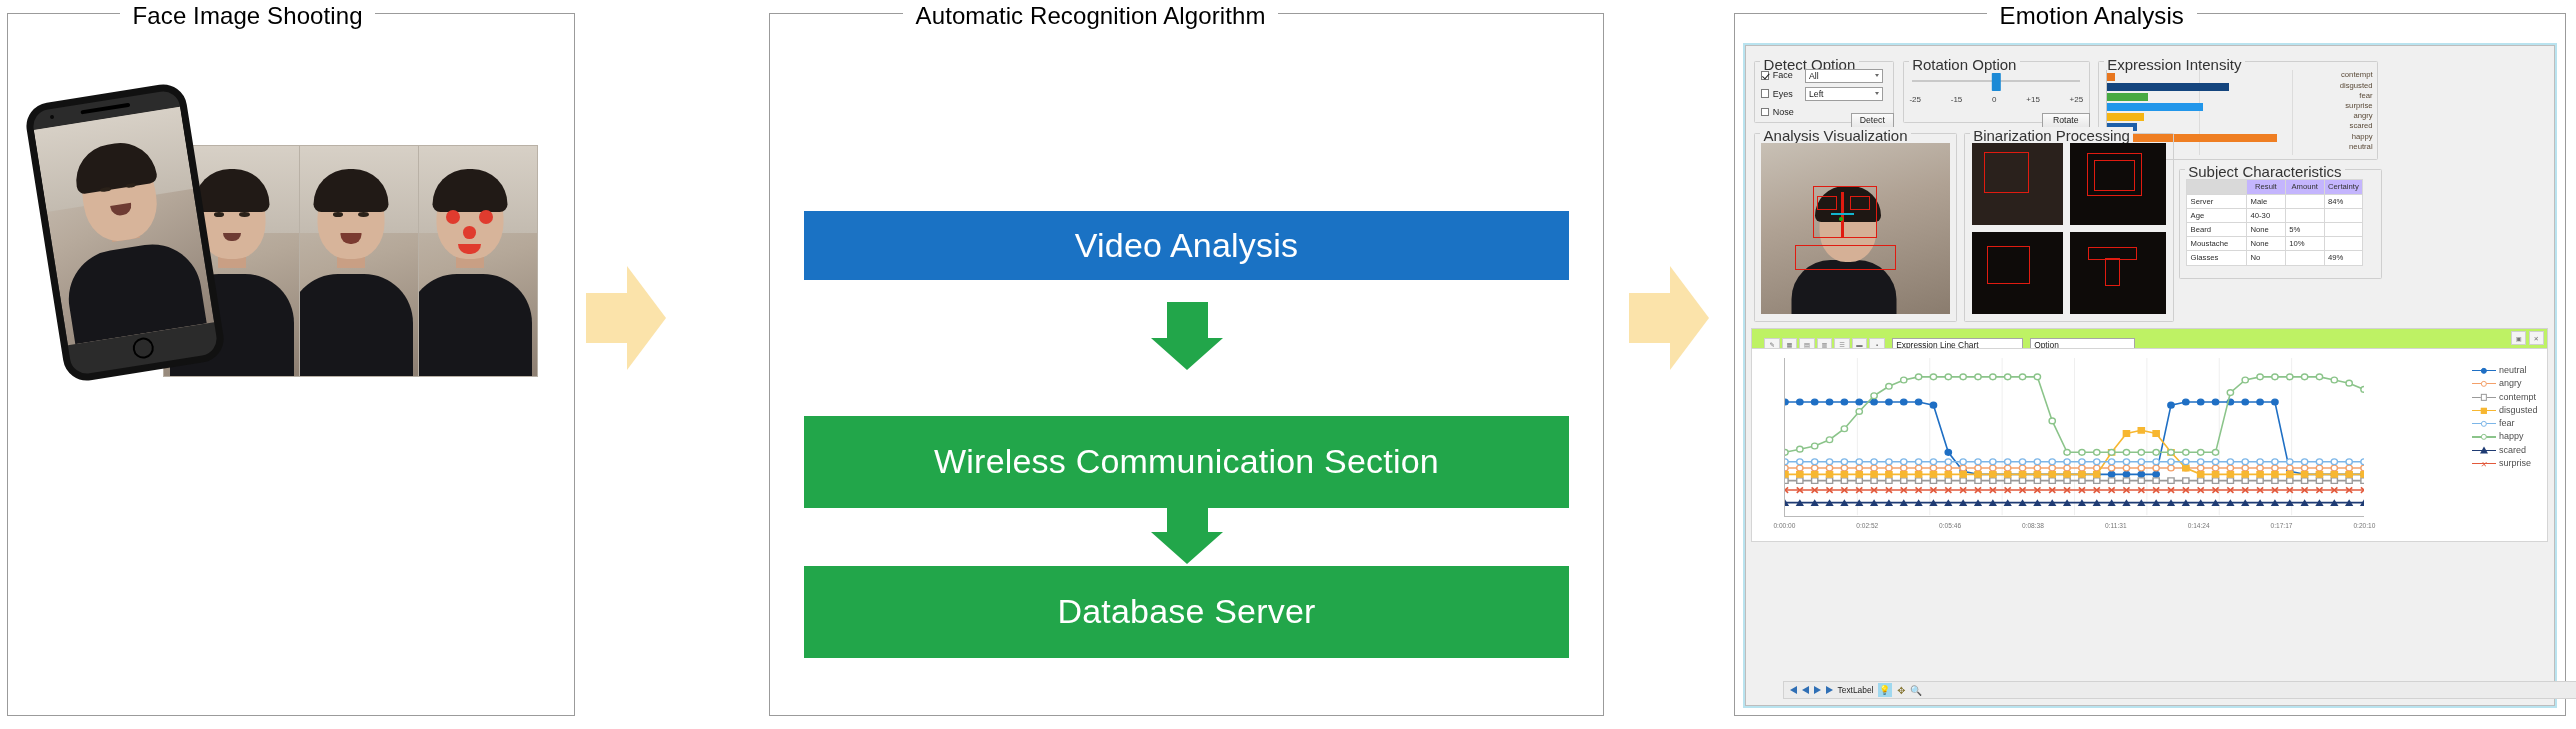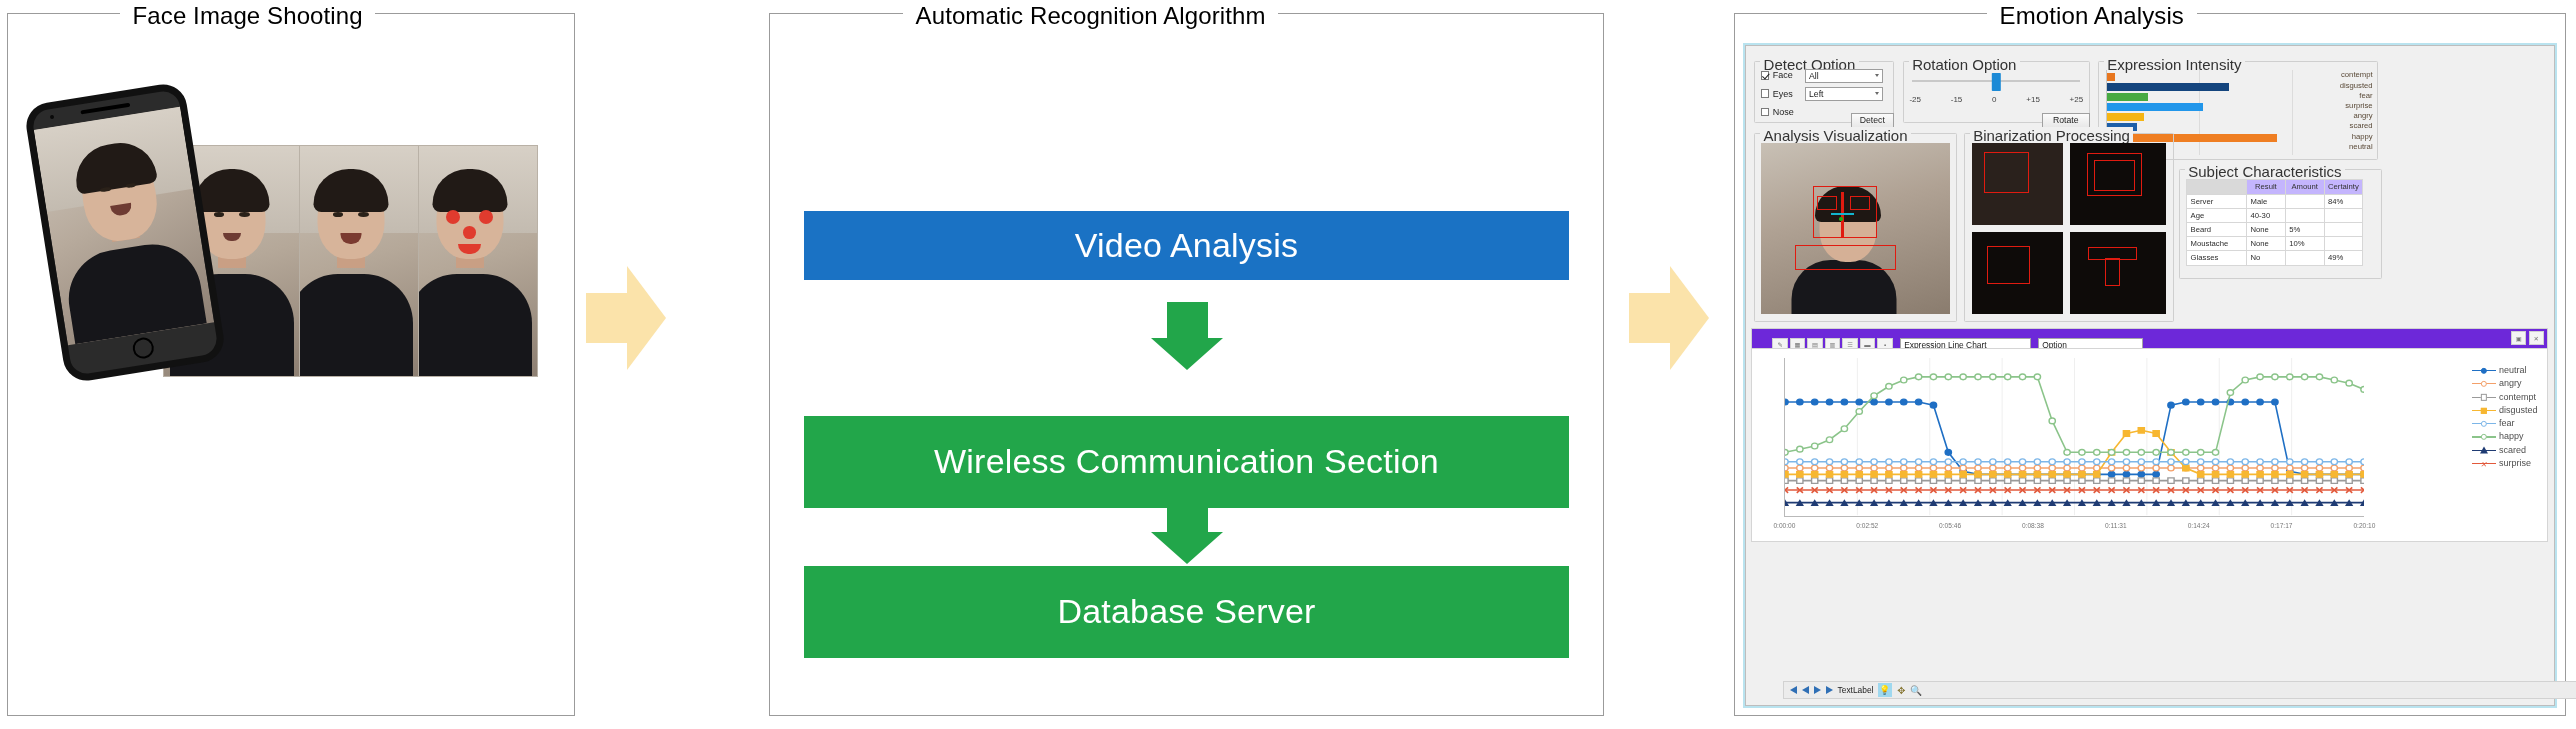--- a/index.html
+++ b/index.html
@@ -348,24 +348,24 @@
     color: #2c2c2c;
     height: 13.3px;
   }
   table.subj thead th { background: #c4b5fd; text-align: center; color:#333; }
   table.subj thead th:first-child { background:#d9d9d9; }
 
   
   .chart-toolbar {
     position: absolute;
     left: 5.6px; top: 282px; width: 797px; height: 34px;
-    background: #6d28d9;
+    background: #bef264;
     border: 0.7px solid #d2d2d2;
     display: flex; align-items: center;
-    padding: 0 20px; gap: 2.1px;
+    padding: 0 12px; gap: 2.1px;
   }
   .tb-icon {
     width: 15.4px; height: 13.3px;
     border: 0.7px solid #d0d0d0;
     background: #f4f4f4;
     display: flex; align-items: center; justify-content: center;
     font-size: 6.3px; color: #777;
   }
   .tb-combo {
     height: 14px; border: 0.7px solid #a6a6a6; background: #fff;

